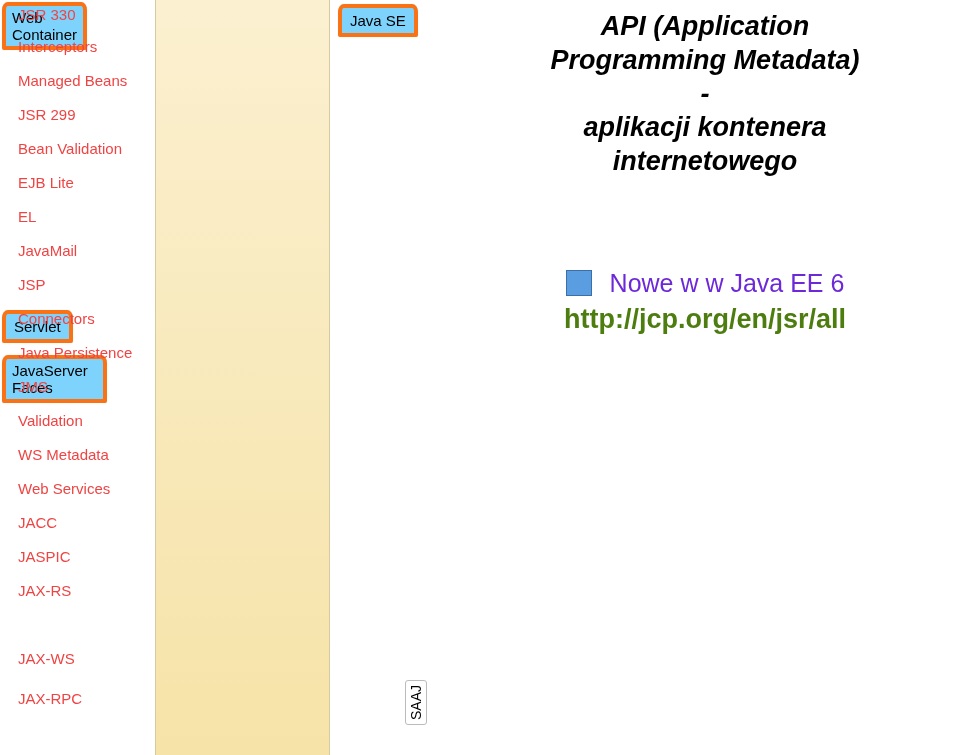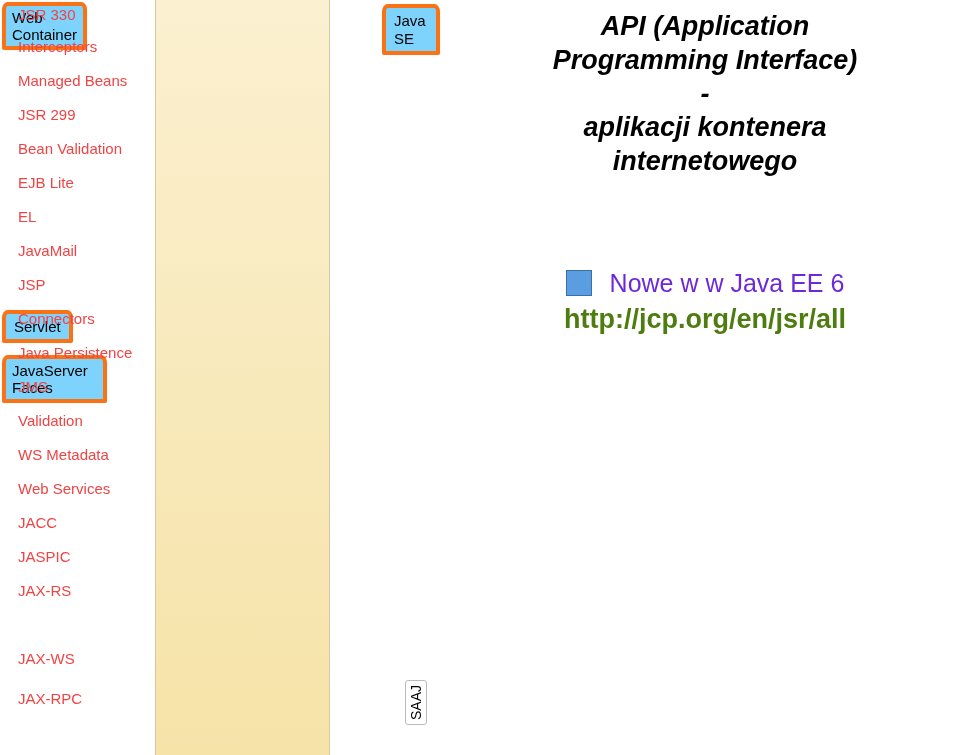--- a/index.html
+++ b/index.html
@@ -158,29 +158,29 @@
   <div class="api-item" style="top:378px">JMS</div>
   <div class="api-item" style="top:412px">Validation</div>
   <div class="api-item" style="top:446px">WS Metadata</div>
   <div class="api-item" style="top:480px">Web Services</div>
   <div class="api-item" style="top:514px">JACC</div>
   <div class="api-item" style="top:548px">JASPIC</div>
   <div class="api-item" style="top:582px">JAX-RS</div>
   <div class="api-item" style="top:650px">JAX-WS</div>
   <div class="api-item" style="top:690px">JAX-RPC</div>
 
-  <div class="tab" style="left:338px; top:4px;margin-left:44px;">Java SE</div>
+  <div class="tab" style="left:338px; top:4px;">Java SE</div>
 
   <div class="saaj">SAAJ</div>
 </div>
 
 <div class="right-area">
   <div class="api-title">
     <div>API (Application</div>
-    <div>Programming Interface)</div>
+    <div>Programming Metadata)</div>
     <div>-</div>
     <div>aplikacji kontenera</div>
     <div>internetowego</div>
   </div>
 
   <div class="legend">
     <div class="legend-swatch"></div>
     <div class="legend-text">Nowe w w Java EE 6</div>
   </div>
 

